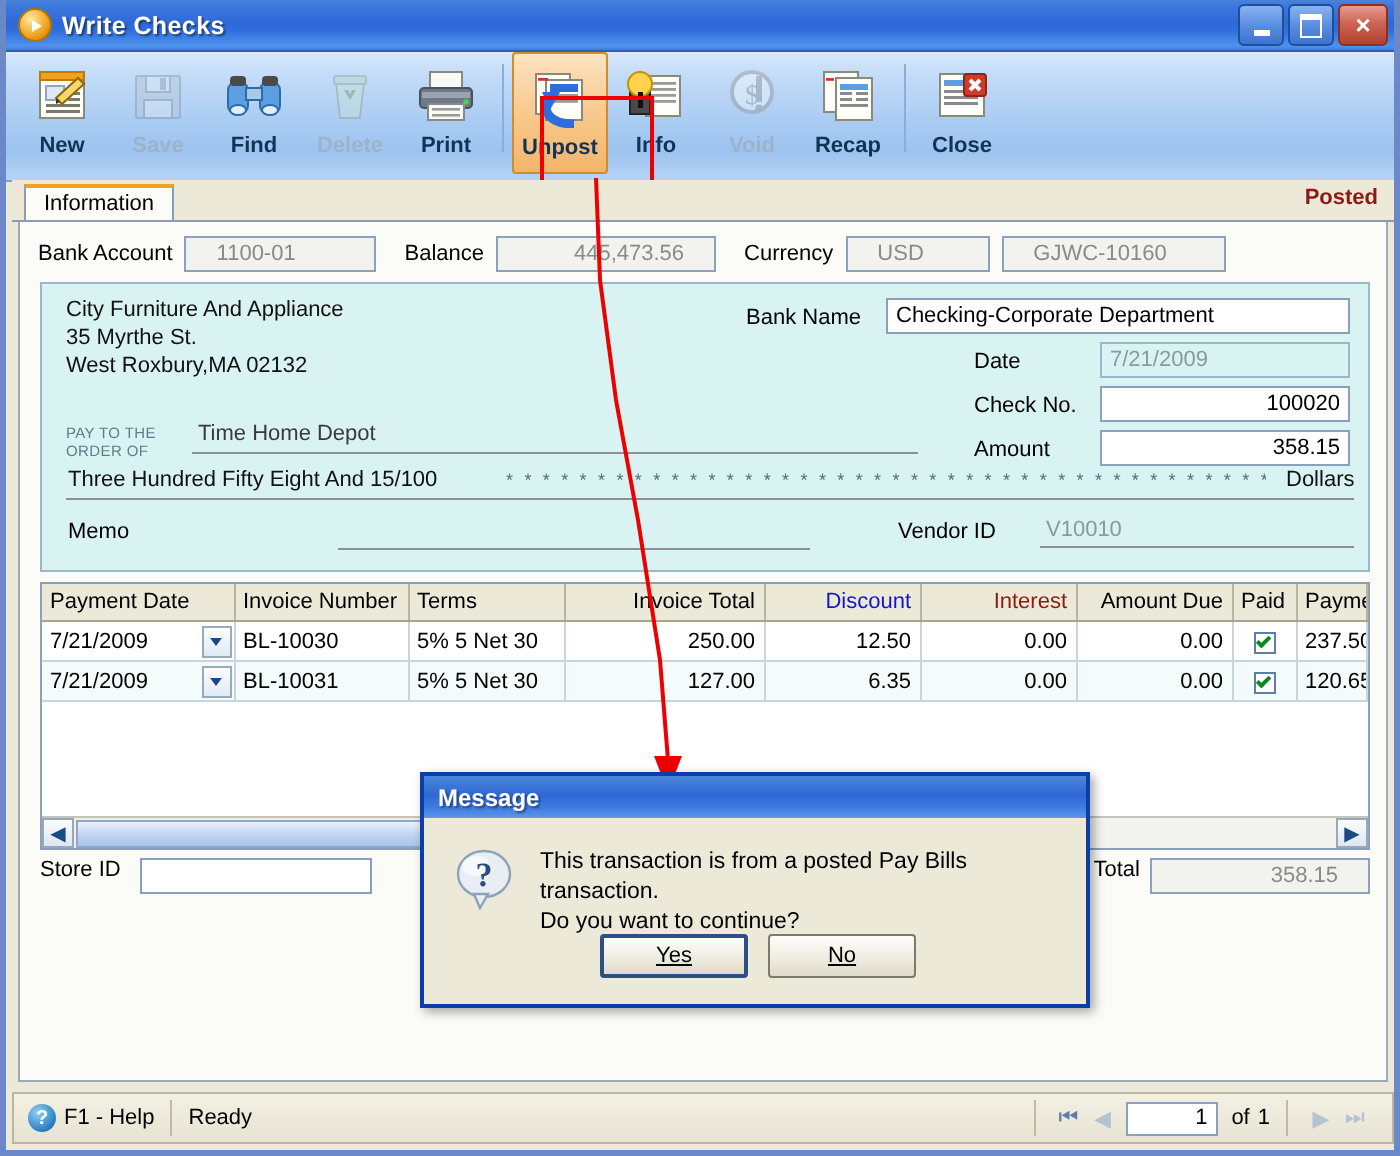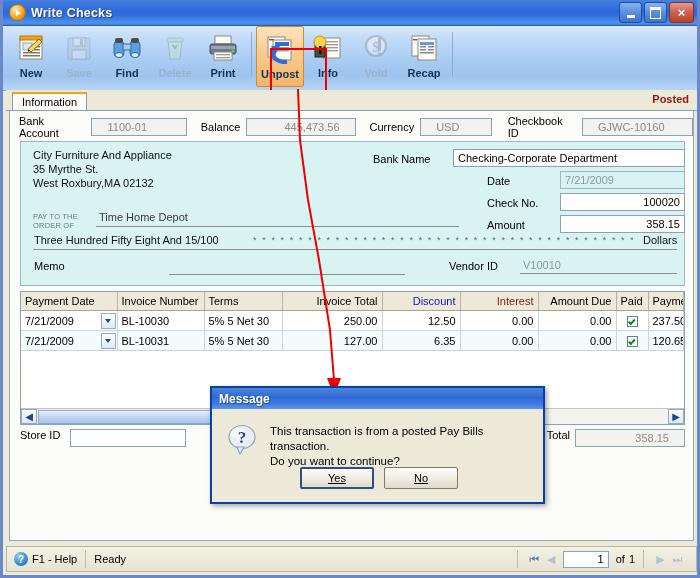--- a/index.html
+++ b/index.html
@@ -217,21 +217,21 @@
   }
   #check .lbl { position: absolute; font-size: 11px; }
   .chk-tf {
     position: absolute;
     border: 1px solid #8ba0bb;
     background: #ffffff;
     height: 18px;
     box-sizing: border-box;
     font-size: 11px;
     padding: 0 4px;
-    display: flex; align-items: center; margin-left: 10px;
+    display: flex; align-items: center;
   }
   .chk-tf.ro { background: #d9f2f2; color: #8a9b9b; border-color:#9bb6c4; }
   .chk-tf.num { justify-content: flex-end; }
   .uline {
     position: absolute;
     border-bottom: 1px solid #8f8f8f;
   }
   .uval {
     position: absolute;
     font-size: 11px;
@@ -604,20 +604,34 @@
           <rect x="19" y="16" width="6" height="1.5" fill="#8a8a8a"></rect>
           <rect x="11" y="19" width="14" height="1.5" fill="#8a8a8a"></rect>
           <rect x="4" y="6" width="4" height="1.4" fill="#c23b2b"></rect>
         </svg>
       </div>
       <div class="tlabel">Recap</div>
     </div>
 
     <div class="tsep"></div>
 
+    <div class="tbtn">
+      <div class="ticon">
+        <svg width="30" height="30" viewBox="0 0 30 30">
+          <rect x="4" y="4" width="22" height="21" fill="#fdfdfa" stroke="#8a8a7a"></rect>
+          <rect x="6" y="7" width="13" height="3" fill="#5b9fe0"></rect>
+          <rect x="6" y="12" width="17" height="1.5" fill="#8a8a8a"></rect>
+          <rect x="6" y="15" width="17" height="1.5" fill="#8a8a8a"></rect>
+          <rect x="6" y="18" width="17" height="1.5" fill="#8a8a8a"></rect>
+          <rect x="16" y="4" width="11" height="11" rx="1.5" fill="#cf3b28" stroke="#8e2414"></rect>
+          <path d="M19 7 L24 12 M24 7 L19 12" stroke="#fff" stroke-width="2"></path>
+        </svg>
+      </div>
+      <div class="tlabel">Close</div>
+    </div>
 
     <div id="red-box"></div>
   </div>
 
   <div id="client">
 
     <div id="tabstrip">
       <div id="tab-information">
         <span>Information</span>
       </div>
@@ -626,21 +640,20 @@
 
     <div id="panel">
 
       <div id="toprow">
         <div class="fld-label" style="margin-left:9px;">Bank Account</div>
         <div class="tf ro" style="width:96px; margin-left:6px;">1100-01</div>
         <div class="fld-label" style="padding-left:14px;">Balance</div>
         <div class="tf ro num" style="width:110px; margin-left:6px;">445,473.56</div>
         <div class="fld-label" style="margin-left:14px;">Currency</div>
         <div class="tf ro" style="width:72px; margin-left:6px;">USD</div>
-        <div class="fld-label" style="margin-left:16px;">Checkbook ID</div>
         <div class="tf ro" style="width:112px; margin-left:6px;">GJWC-10160</div>
       </div>
 
       <div id="check">
         <div class="addr">
           <div>City Furniture And Appliance</div>
           <div>35 Myrthe St.</div>
           <div>West Roxbury,MA 02132</div>
         </div>
 

